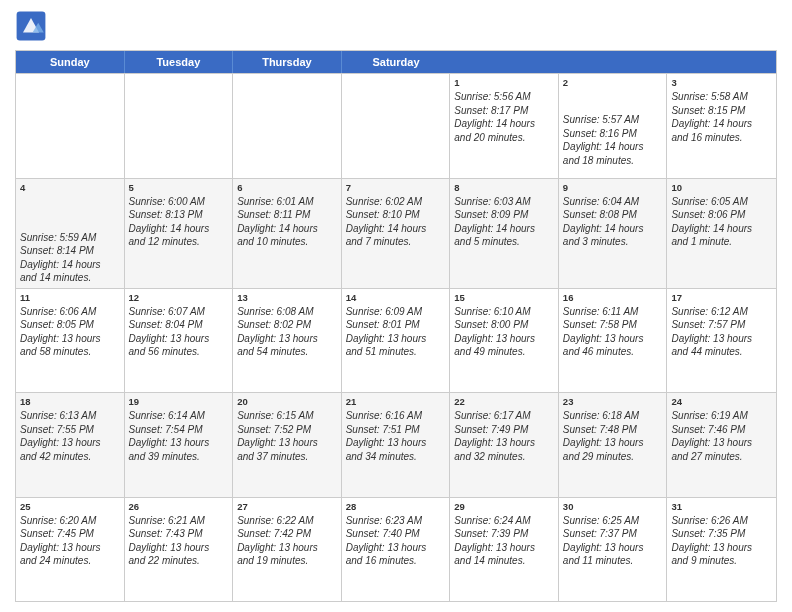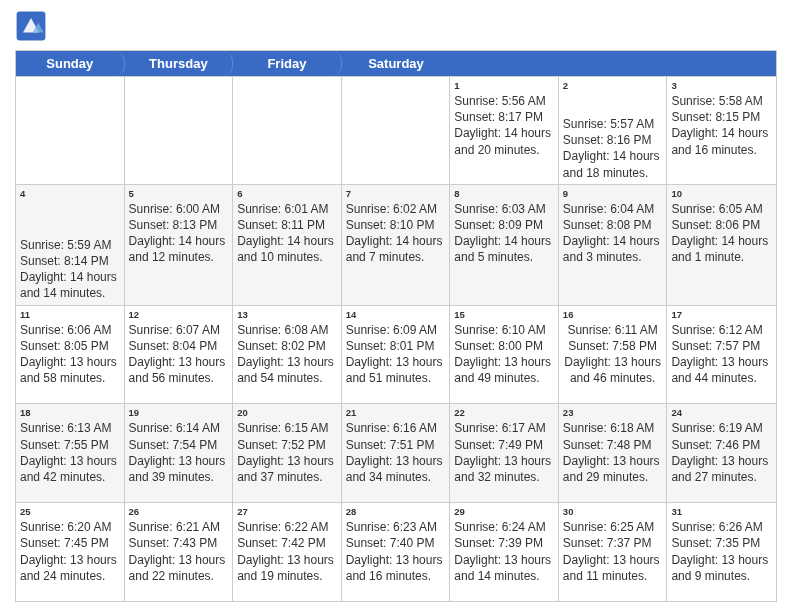--- a/index.html
+++ b/index.html
@@ -62,26 +62,25 @@
       flex-direction: column;
       border: 1px solid #ccc;
     }
     .cal-header {
       display: grid;
       grid-template-columns: repeat(7, 1fr);
       background: #3a6bc4;
     }
     .cal-header-cell {
       color: #fff;
-      font-size: 13px;
+      font-size: 11px;
       font-weight: bold;
       text-align: center;
       padding: 5px 2px;
       border-right: 1px solid #5a8bd4;
-      border-radius: 10px;
     }
     .cal-header-cell:last-child { border-right: none; }
     .cal-body {
       flex: 1;
       display: flex;
       flex-direction: column;
     }
     .cal-row {
       display: grid;
       grid-template-columns: repeat(7, 1fr);
@@ -99,23 +98,24 @@
     }
     .cal-cell:last-child { border-right: none; }
     .cal-cell.shaded { background: #f5f5f5; }
     .day-num {
       font-weight: bold;
       font-size: 9.5px;
       margin-bottom: 2px;
       display: block;
     }
     .cell-text {
-      font-size: 12px;
+      font-size: 10px;
       line-height: 1.35;
       color: #333;
+      font-style: italic;
     }
   </style>
 </head>
 <body>
 
 <div class="page">
   <div class="header">
     <div class="logo">
       <svg class="logo-icon" viewBox="0 0 40 40">
         <rect x="2" y="2" width="36" height="36" rx="4" fill="#3a6bc4"></rect>
@@ -129,22 +129,22 @@
     </div>
     <div class="title-block">
       <h1></h1>
       <h2></h2>
     </div>
   </div>
 
   <div class="calendar">
     <div class="cal-header">
       <div class="cal-header-cell">Sunday</div>
+      <div class="cal-header-cell">Tuesday</div>
       <div class="cal-header-cell">Thursday</div>
-      <div class="cal-header-cell">Friday</div>
       <div class="cal-header-cell">Saturday</div>
     </div>
     <div class="cal-body" id="cal-body">
     <div class="cal-row">
           <div class="cal-cell"></div>
           <div class="cal-cell"></div>
           <div class="cal-cell"></div>
           <div class="cal-cell"></div>
           <div class="cal-cell">
             <span class="day-num">1</span>
@@ -250,21 +250,21 @@
           </div>
           <div class="cal-cell">
             <span class="day-num">15</span>
             <div class="cell-text" style="white-space: pre-line;">Sunrise: 6:10 AM
 Sunset: 8:00 PM
 Daylight: 13 hours
 and 49 minutes.</div>
           </div>
           <div class="cal-cell">
             <span class="day-num">16</span>
-            <div class="cell-text" style="white-space: pre-line; text-align: center;">Sunrise: 6:11 AM
+            <div class="cell-text" style="white-space: pre-line;">Sunrise: 6:11 AM
 Sunset: 7:58 PM
 Daylight: 13 hours
 and 46 minutes.</div>
           </div>
           <div class="cal-cell">
             <span class="day-num">17</span>
             <div class="cell-text" style="white-space: pre-line;">Sunrise: 6:12 AM
 Sunset: 7:57 PM
 Daylight: 13 hours
 and 44 minutes.</div>

